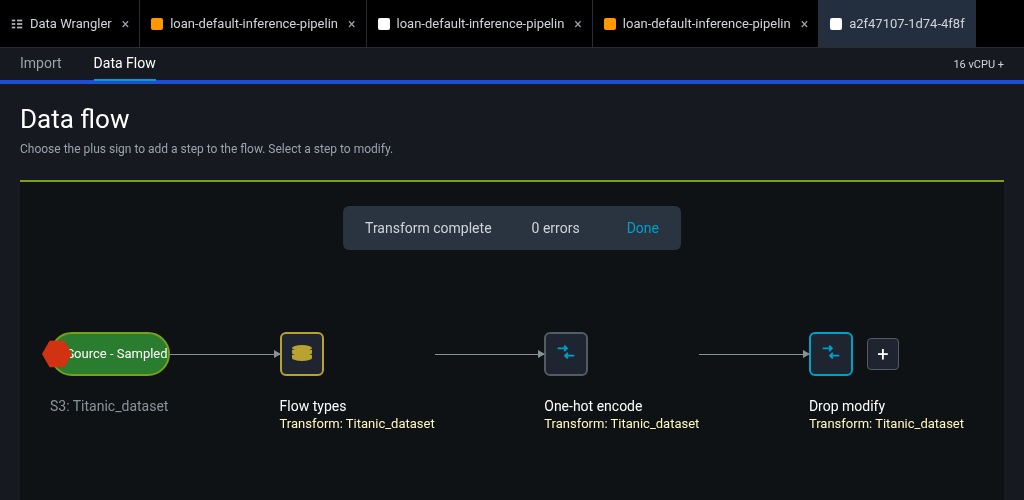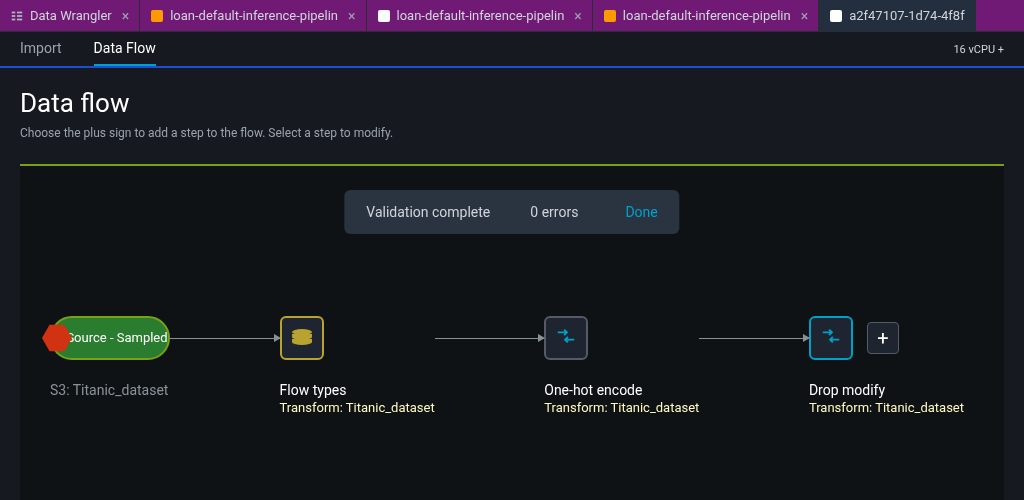--- a/index.html
+++ b/index.html
@@ -6,22 +6,22 @@
 body {
   font-family: -apple-system, BlinkMacSystemFont, "Segoe UI", Roboto, sans-serif;
   background: #16191f;
   color: #d1d5db;
   width: 1024px;
   height: 500px;
   overflow: hidden;
 }
 .tabbar {
   display: flex;
-  background: #701a75;
-  height: 32px;
+  background: #000000;
+  height: 48px;
   border-bottom: 1px solid #2a2e34;
 }
 .tab {
   display: flex;
   align-items: center;
   padding: 0 10px;
   font-size: 13px;
   color: #d1d5db;
   border-right: 1px solid #2a2e34;
   gap: 6px;
@@ -31,21 +31,21 @@
 }
 .tab.active { background: #232f3e; }
 .tab .close { color: #9aa3ad; font-size: 14px; margin-left: 4px; }
 .tab-icon { width: 14px; height: 14px; display: inline-flex; align-items: center; justify-content: center; }
 .subnav {
   display: flex;
   align-items: center;
   justify-content: space-between;
   padding: 0 20px;
   height: 36px;
-  border-bottom: 2px solid #1d4ed8;
+  border-bottom: 4px solid #1d4ed8;
 }
 .subnav-left { display: flex; gap: 32px; }
 .subnav-item {
   font-size: 14px;
   color: #9aa3ad;
   padding: 8px 0;
   cursor: pointer;
 }
 .subnav-item.active {
   color: #fff;
@@ -234,21 +234,21 @@
   <div class="subnav-right">16 vCPU +</div>
 </div>
 
 <div class="header">
   <h1>Data flow</h1>
   <p>Choose the plus sign to add a step to the flow. Select a step to modify.</p>
 </div>
 
 <div class="canvas-wrap">
   <div class="toast">
-    <span>Validation complete</span>
+    <span>Transform complete</span>
     <span>0 errors</span>
     <span class="done">Done</span>
   </div>
 
   <div class="flow">
 
     <div class="node" style="margin-left:-40px">
       <div class="node-row">
         <div class="node-box source">
           <div class="hex"></div>

